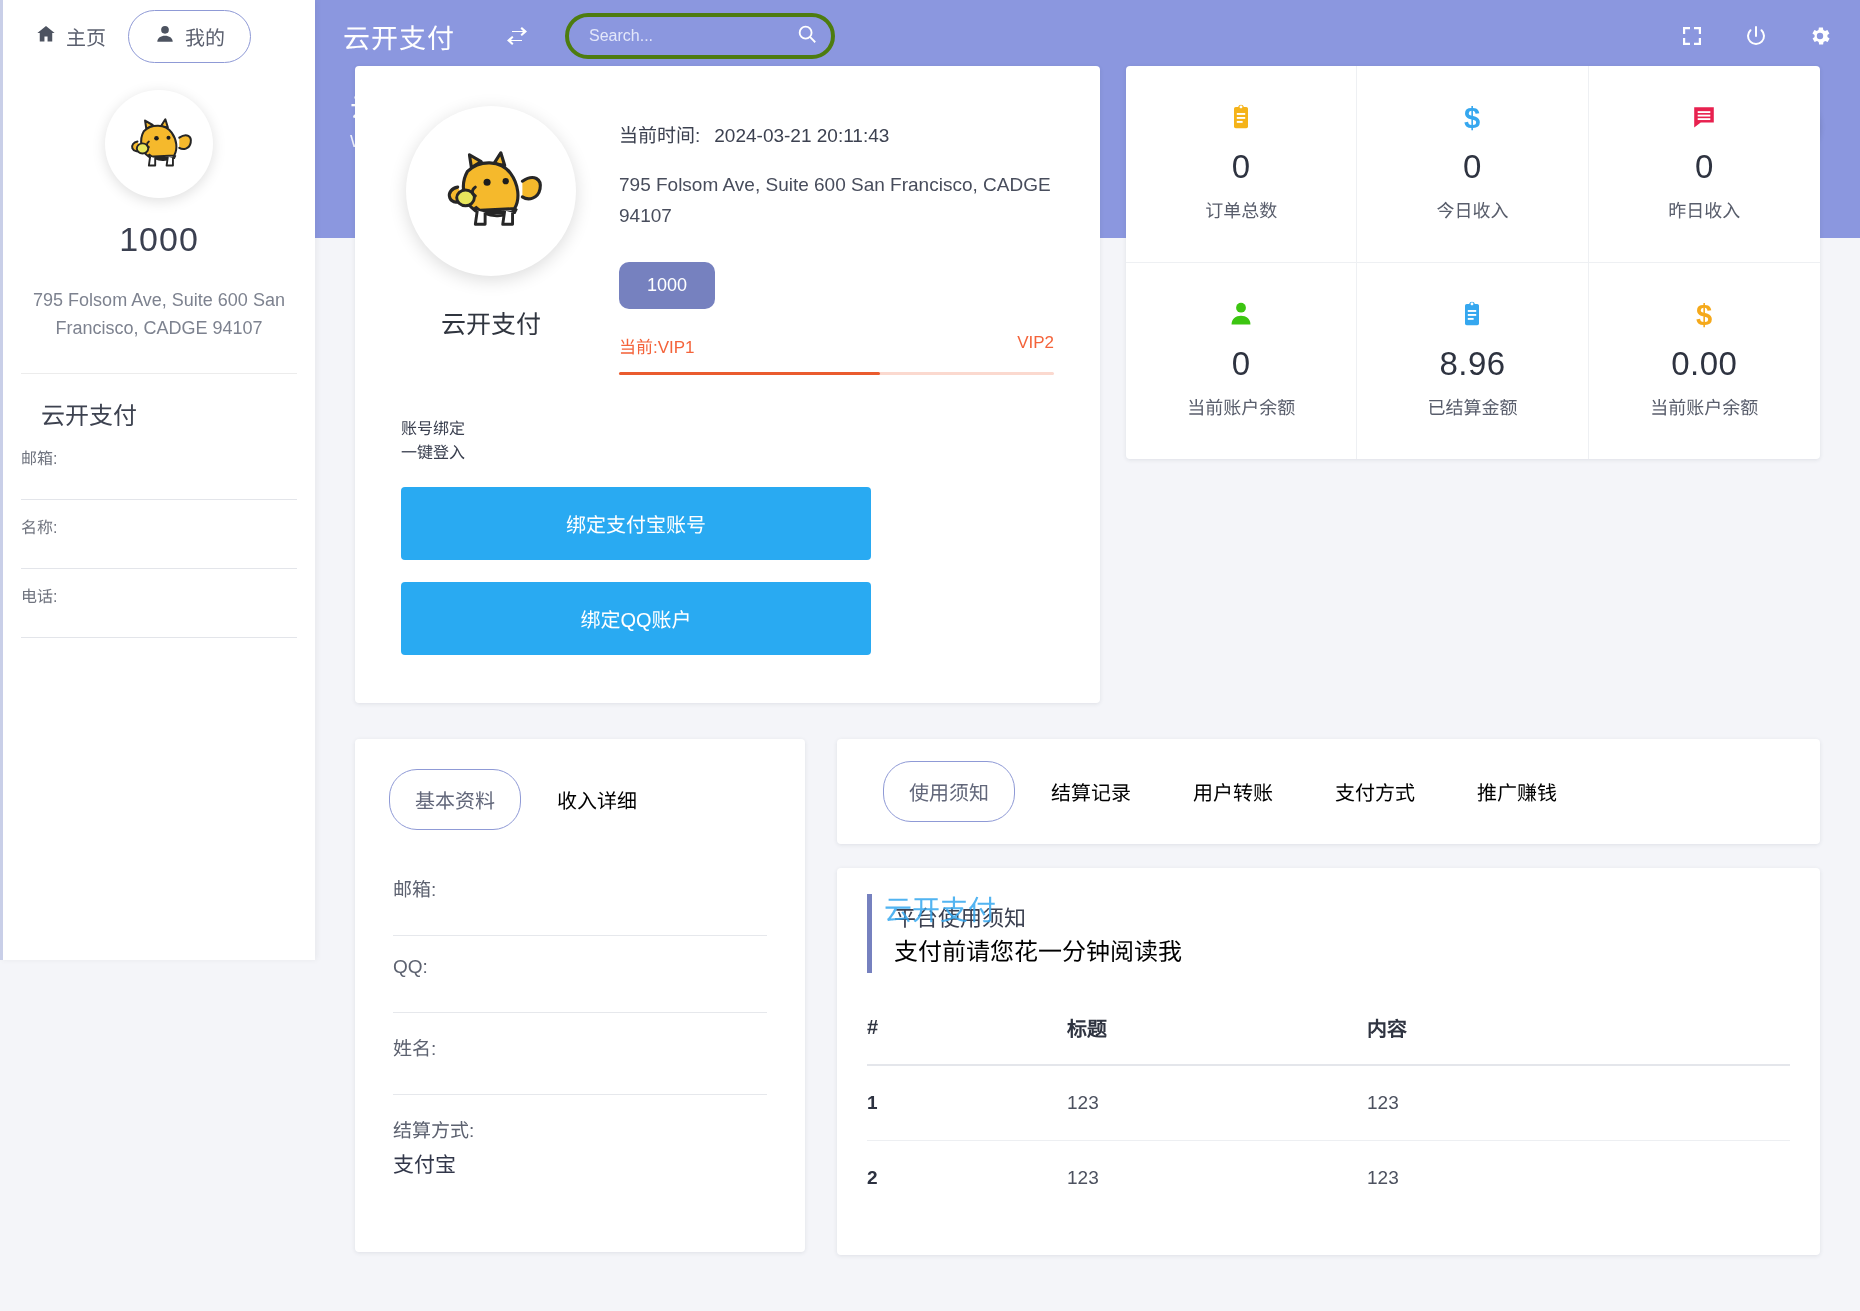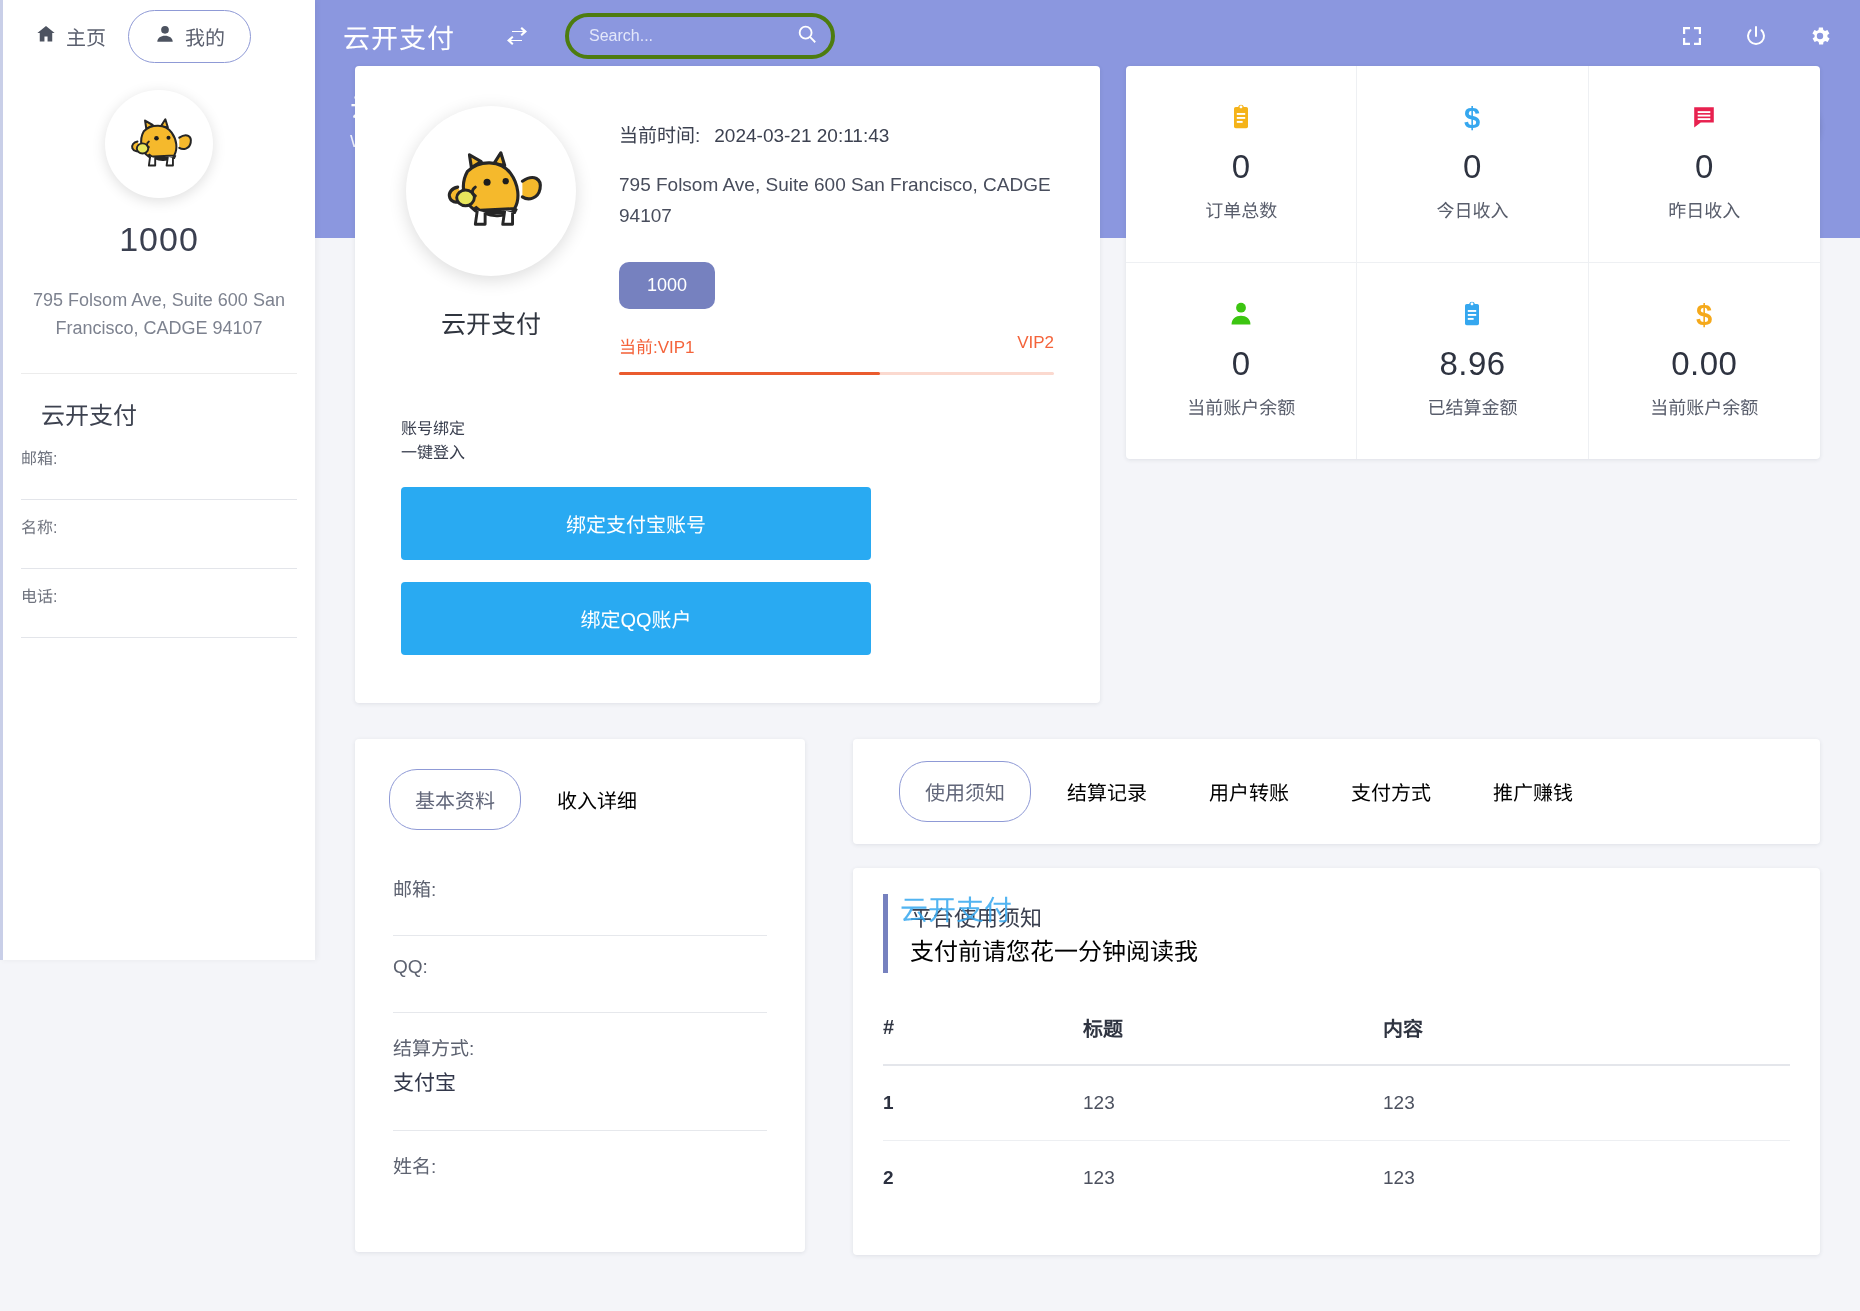--- a/index.html
+++ b/index.html
@@ -152,21 +152,21 @@
     border-right: 1px solid #eef0f3; border-bottom: 1px solid #eef0f3;
   }
   .stat:nth-child(3n) { border-right: 0; }
   .stat:nth-child(n+4) { border-bottom: 0; }
   .stat-ico { height: 34px; display: flex; align-items: center; justify-content: center; }
   .stat-ico svg { width: 28px; height: 30px; }
   .stat-val { font-size: 33px; color: #2e3340; margin-top: 14px; letter-spacing: .5px;}
   .stat-lbl { font-size: 18px; color: #585d6b; margin-top: 10px; }
 
   
-  .row2 { display: flex; gap: 48px; margin-top: 36px; align-items: flex-start; }
+  .row2 { display: flex; gap: 32px; margin-top: 36px; align-items: flex-start; }
   .basic-card { width: 450px; padding: 30px 34px 40px; }
   .tabs { display: flex; align-items: center; gap: 10px; }
   .tab {
     font-size: 20px; color: #000000; padding: 15px 25px; cursor: pointer;
     border-radius: 28px; border: 1px solid transparent; white-space: nowrap;
   }
   .tab.active { border-color: #8f9ad6; color: #62677a; }
   .bf { padding: 24px 4px 0; }
   .bf-row { padding: 20px 0 34px; border-bottom: 1px solid #e6e8ec; }
   .bf-row:last-child { border-bottom: 0; }
@@ -393,26 +393,26 @@
           <div class="bf" id="basic-fields">
               <div class="bf-row">
      <div class="bf-label">邮箱:</div>
 
    </div>
               <div class="bf-row">
      <div class="bf-label">QQ:</div>
 
    </div>
               <div class="bf-row">
+     <div class="bf-label">姓名:</div>
+
+   </div>
+              <div class="bf-row">
      <div class="bf-label">结算方式:</div>
      <div class="bf-value">支付宝</div>
-   </div>
-              <div class="bf-row">
-     <div class="bf-label">姓名:</div>
-
    </div>
             </div>
         </div>
 
         <div class="right-col">
           <div class="card tabs-card">
             <div class="tabs" id="right-tabs">
                 <div class="tab active">使用须知</div>
                 <div class="tab">结算记录</div>
                 <div class="tab">用户转账</div>

